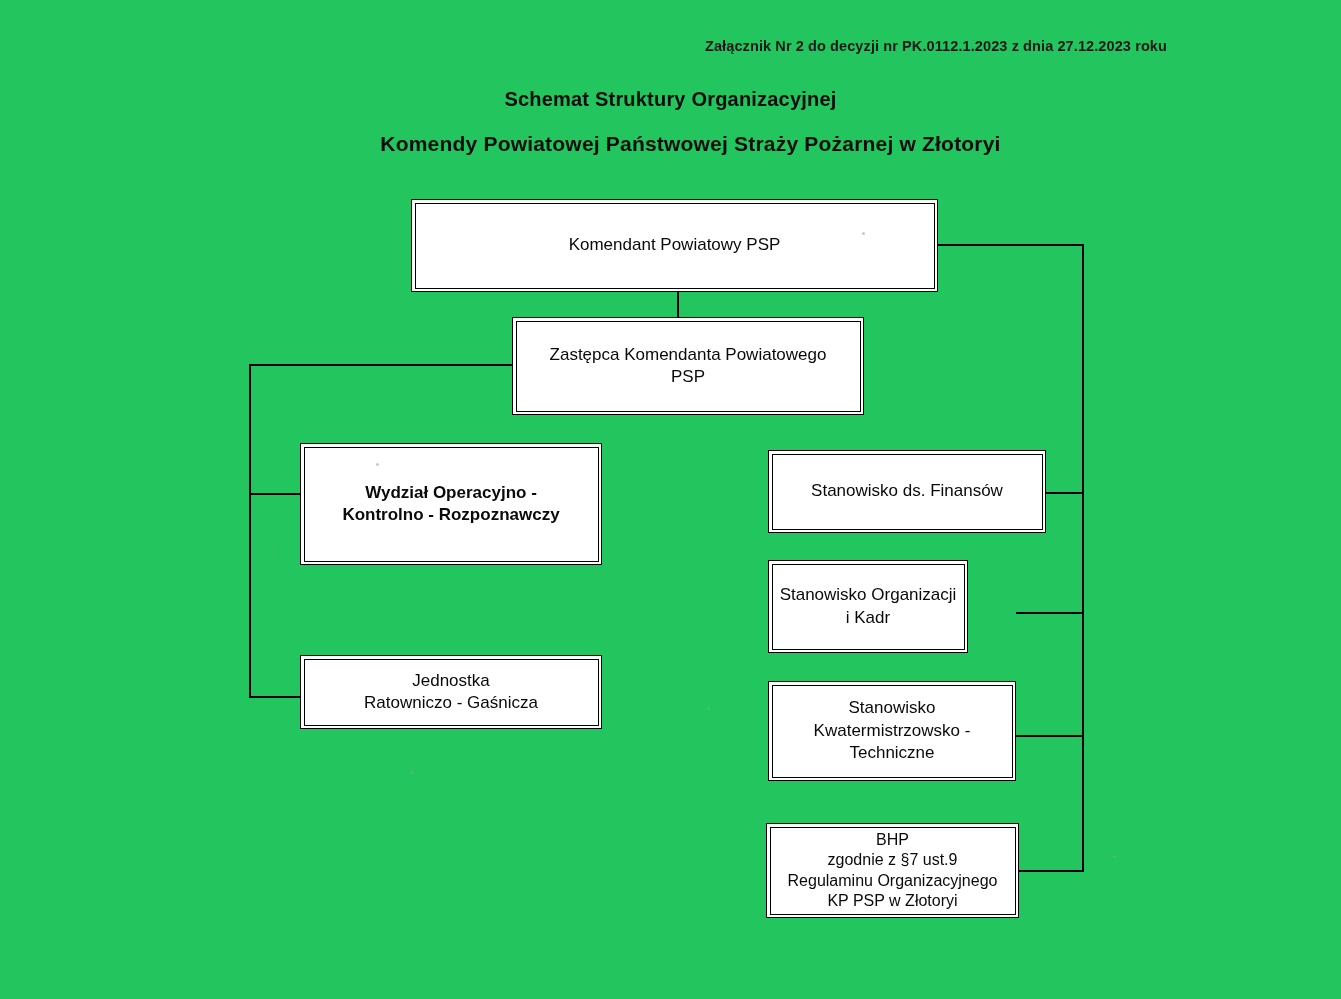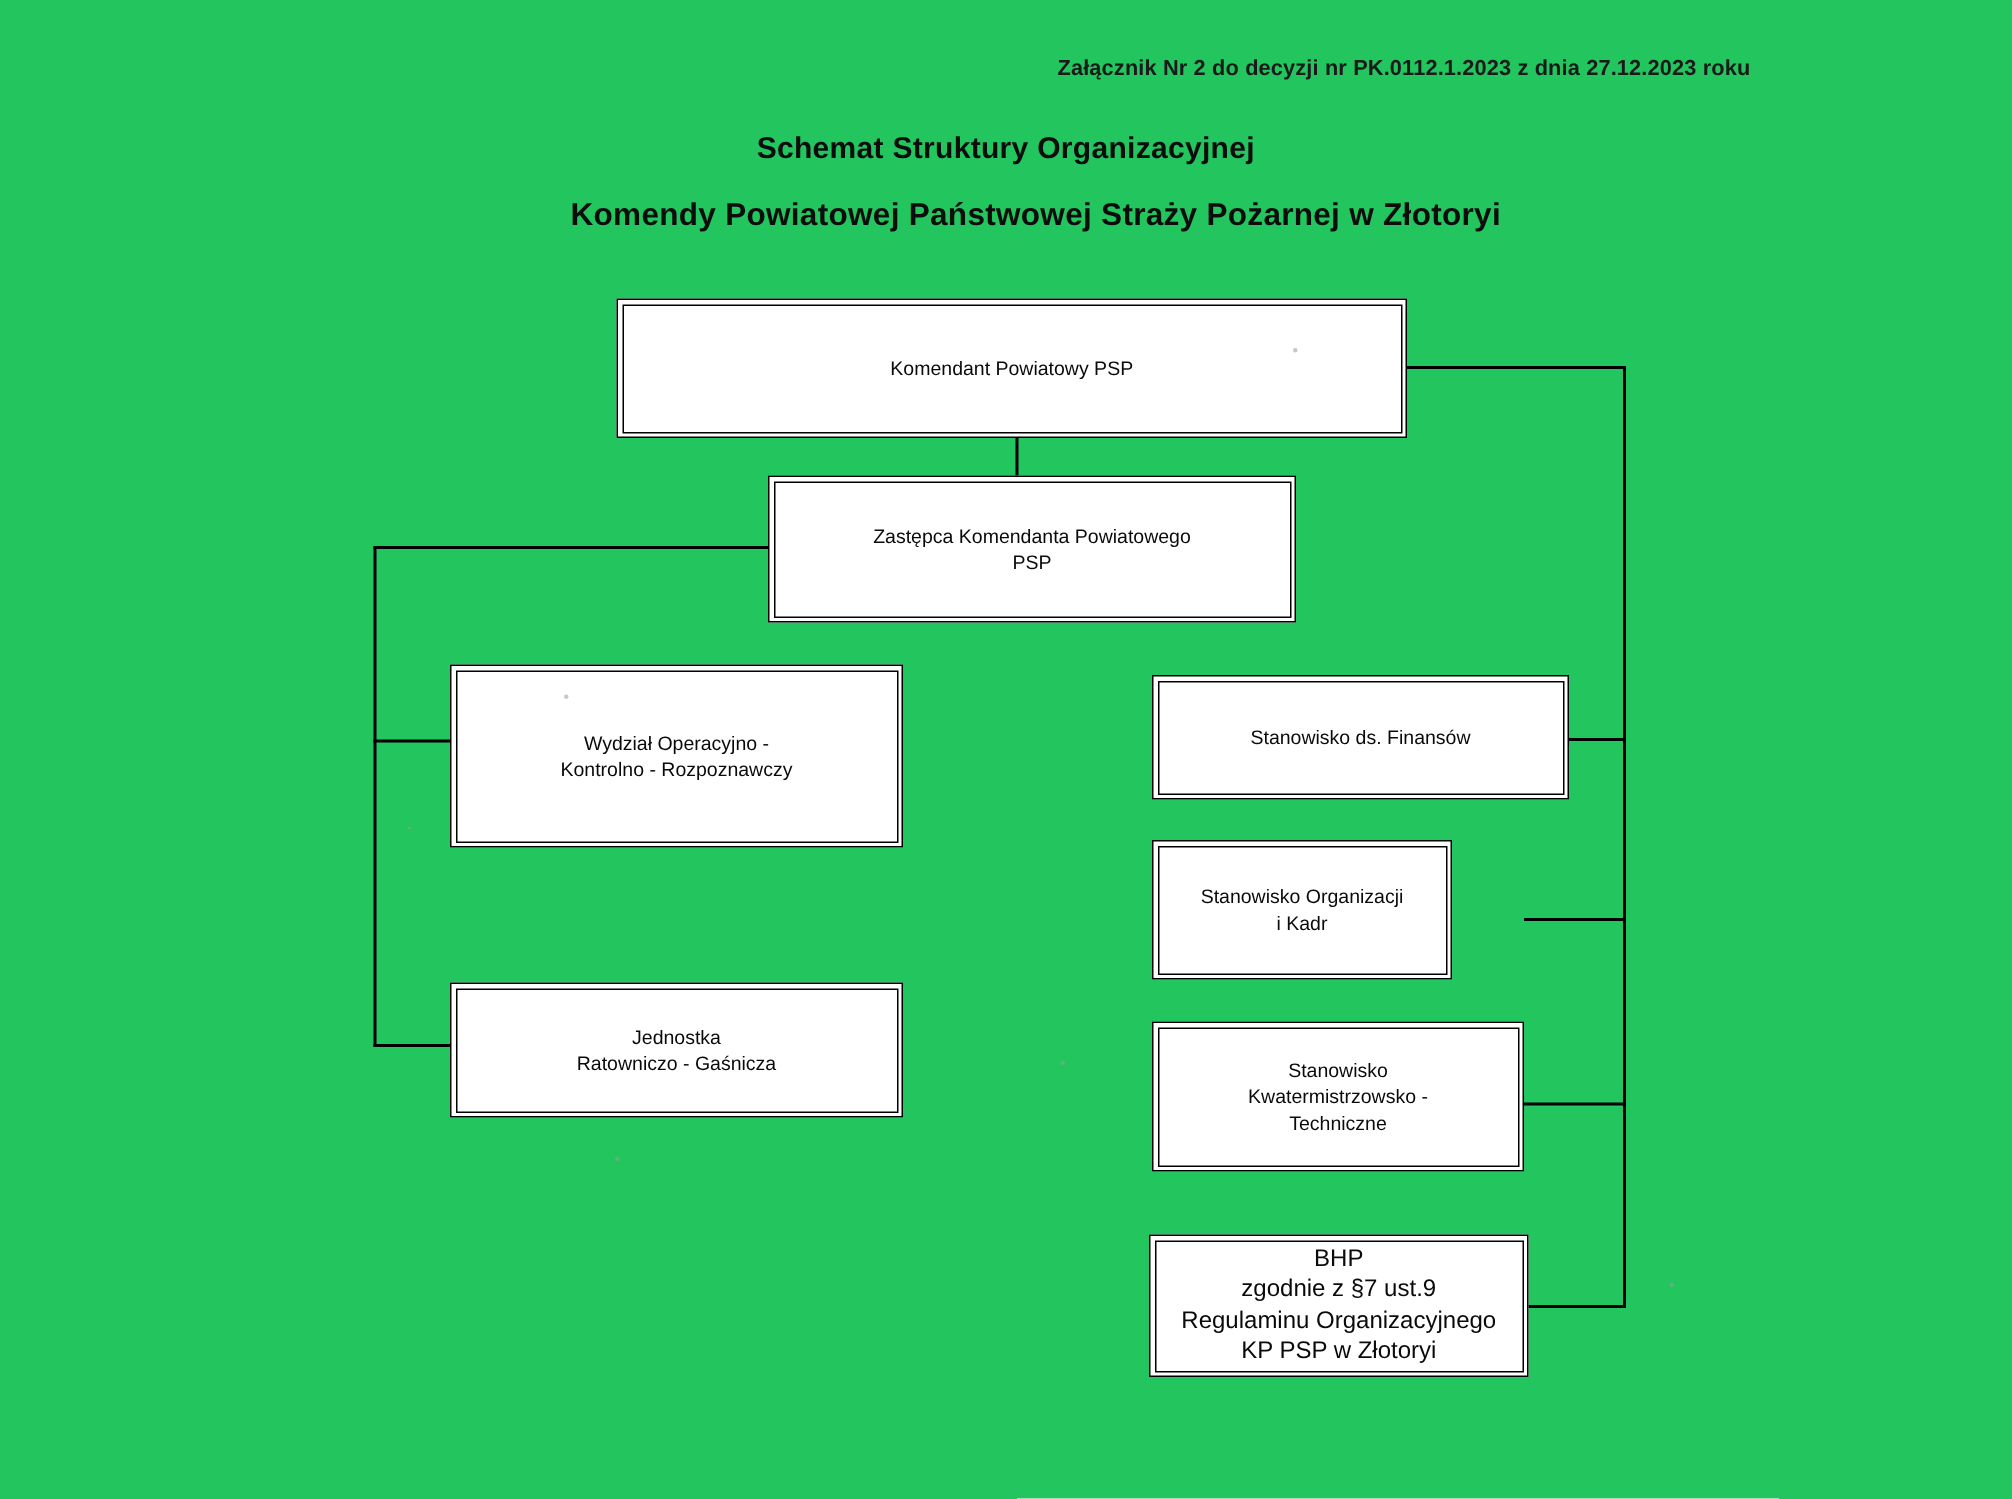--- a/index.html
+++ b/index.html
@@ -68,34 +68,34 @@
     border: 1.6px solid #000000;
     display: flex;
     align-items: center;
     justify-content: center;
     background: #ffffff;
   }
   .node-label {
     text-align: center;
     line-height: 1.32;
     color: #0a0a0a;
-    font-size: 13px;
+    font-size: 17px;
     padding: 0 6px;
     white-space: pre-line;
   }
   .node-label.small {
     font-size: 16px;
     line-height: 1.26;
   }
 
   
   #node-komendant      { left: 411px; top: 199px; width: 527px; height: 93px; }
   #node-zastepca       { left: 512px; top: 317px; width: 352px; height: 98px; }
-  #node-wydzial        { left: 300px; top: 443px; width: 302px; height: 122px; }
-  #node-jrg            { left: 300px; top: 655px; width: 302px; height: 90px; }
+  #node-wydzial        { left: 300px; top: 443px; width: 302px; height: 122px; font-weight: bold; }
+  #node-jrg            { left: 300px; top: 655px; width: 302px; height: 74px; }
   #node-finanse        { left: 768px; top: 450px; width: 278px; height: 83px; }
   #node-kadry          { left: 768px; top: 560px; width: 200px; height: 93px; }
   #node-kwatermistrz   { left: 768px; top: 681px; width: 248px; height: 100px; }
   #node-bhp            { left: 766px; top: 823px; width: 253px; height: 95px; }
 
   
   .line {
     position: absolute;
     background: #000000;
   }

